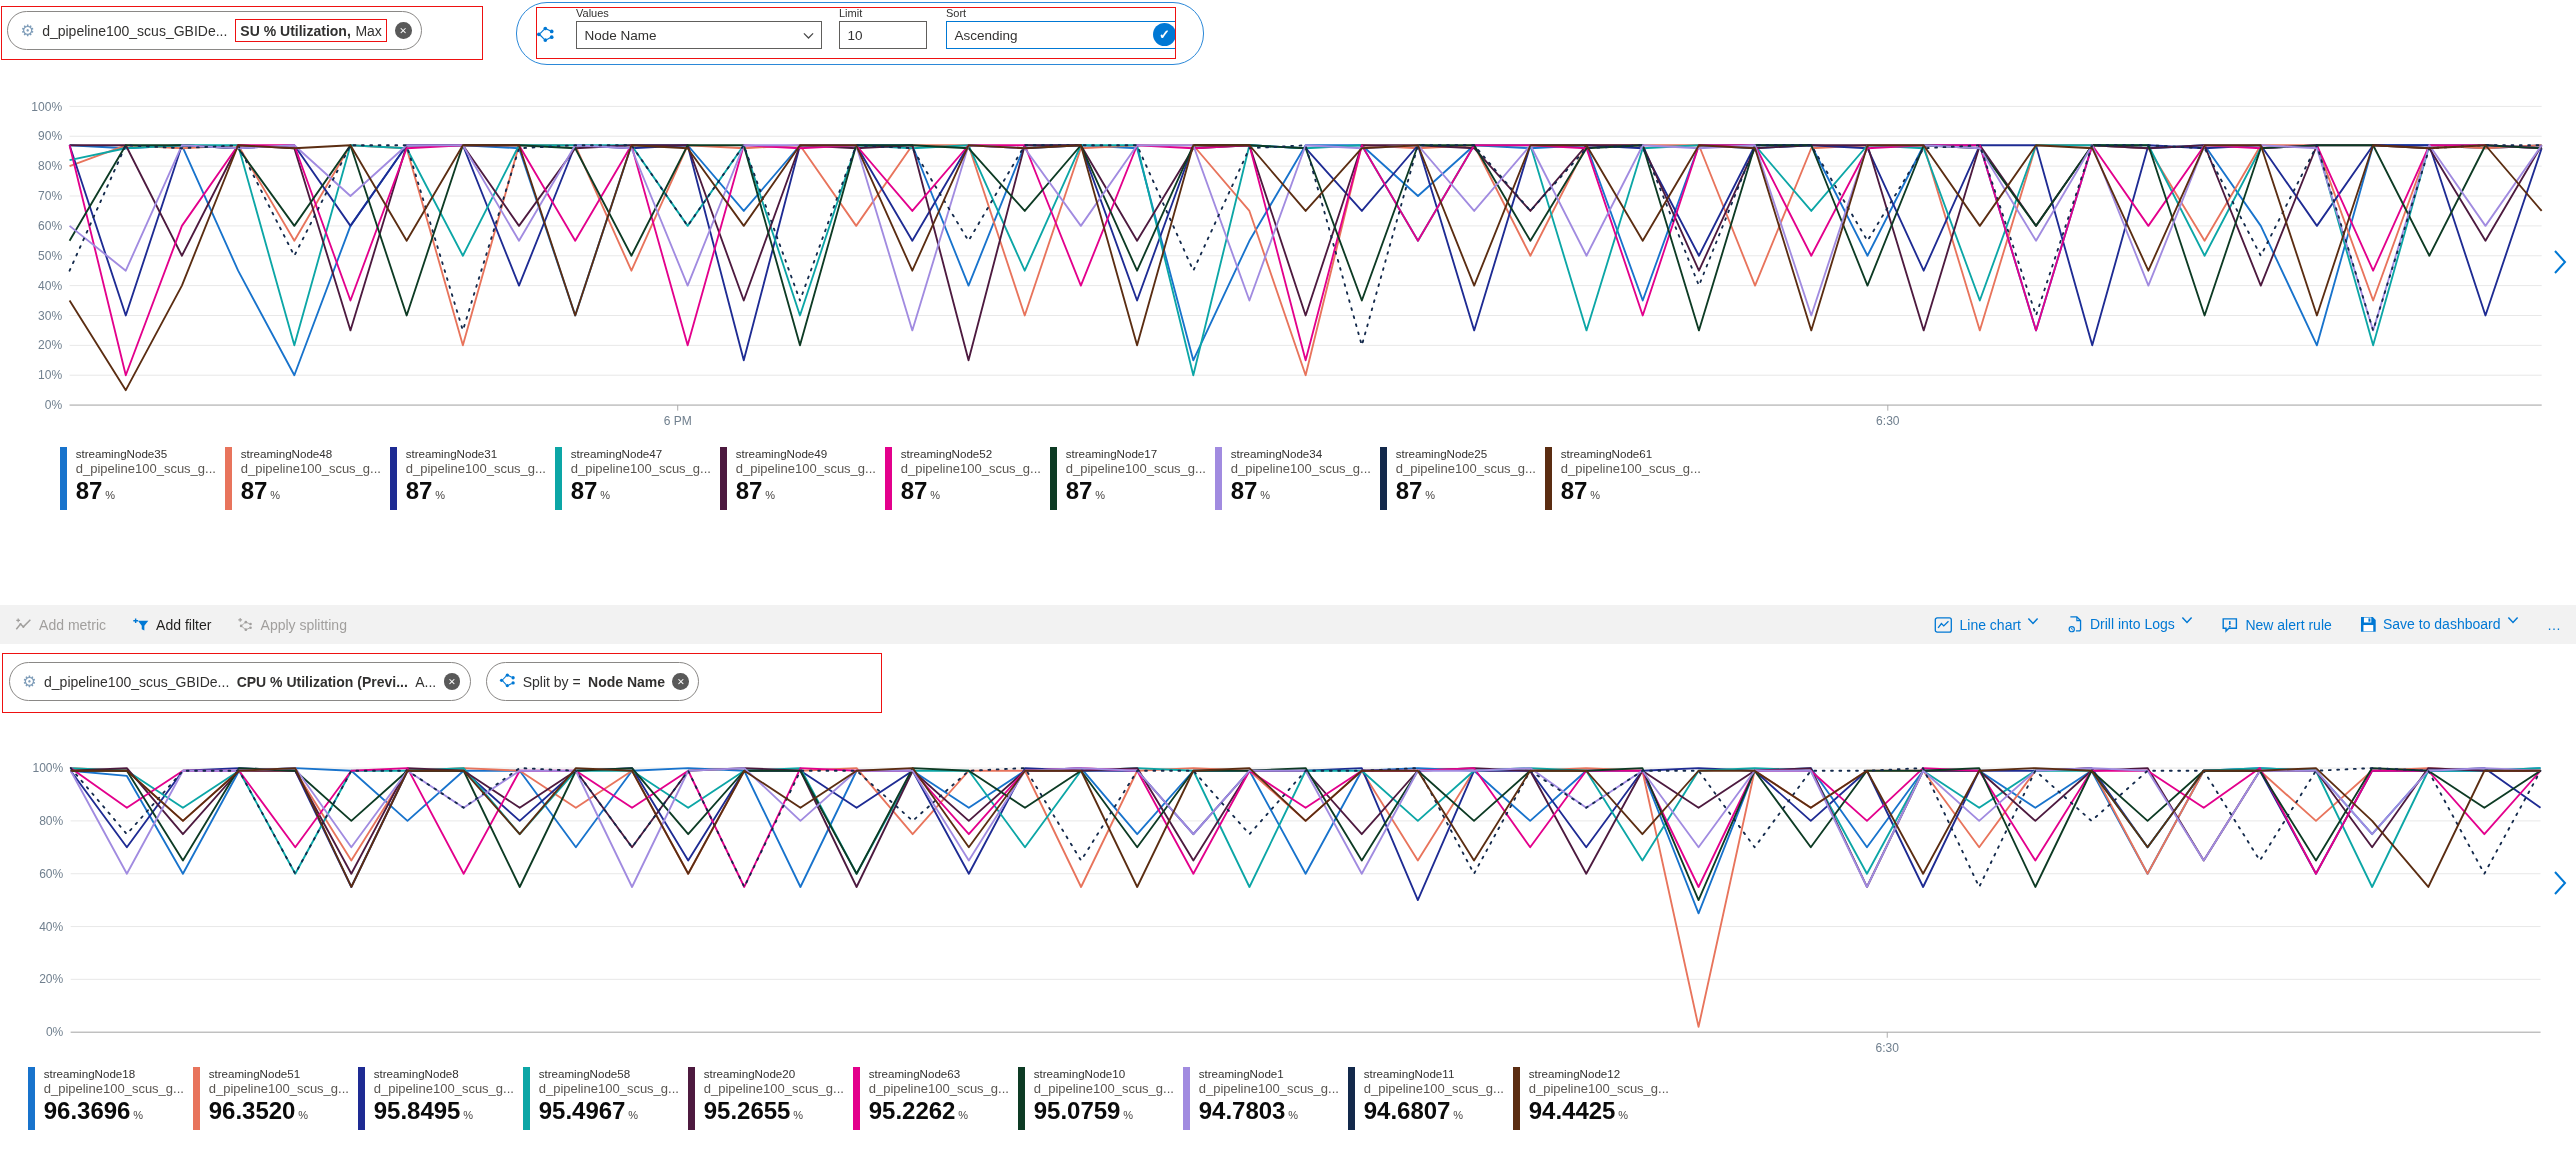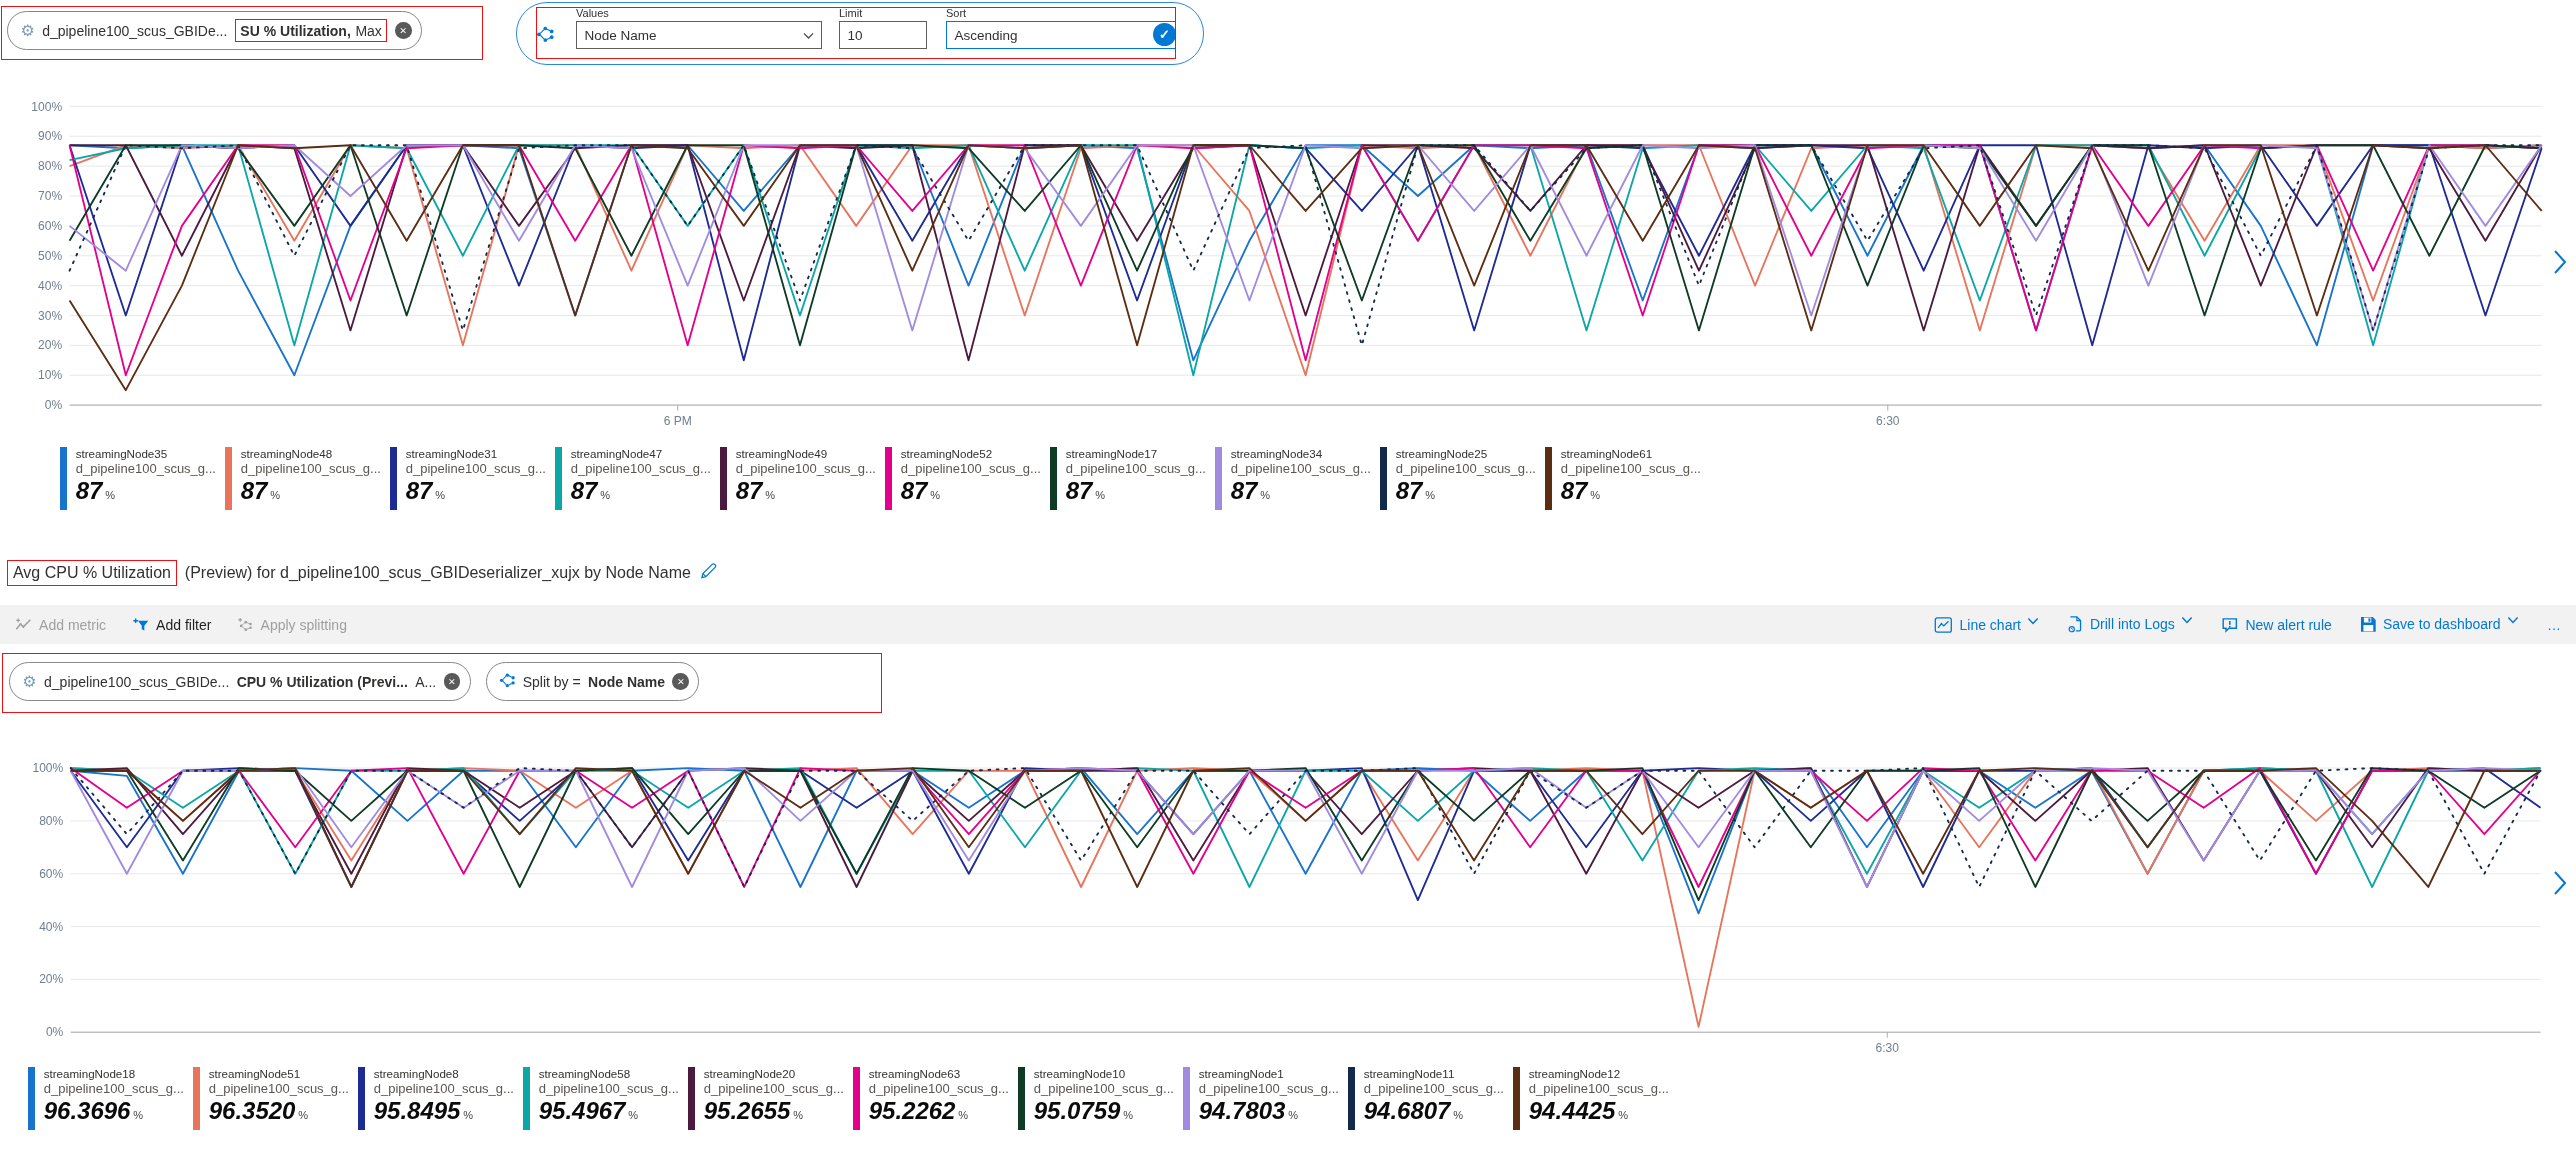--- a/index.html
+++ b/index.html
@@ -30,21 +30,21 @@
   .chart-svg{position:absolute;left:0;}
   .page-chev{position:absolute;cursor:pointer;}
 
   
   .legend{position:absolute;left:28px;display:flex;}
   .legend-item{width:165px;display:flex;align-items:stretch;cursor:pointer;}
   .lg-bar{width:7.4px;min-height:63px;margin-right:8.3px;flex:0 0 auto;}
   .lg-name{font-size:11.6px;color:#323130;}
   .lg-sub{font-size:13px;color:#5a5651;margin-top:0.9px;}
   .lg-val{margin-top:2.8px;display:flex;align-items:baseline;}
-  .lg-num{font-size:24px;font-weight:600;color:#0b0b0b;line-height:1;font-style:italic;}
+  .lg-num{font-size:24px;font-weight:600;color:#0b0b0b;line-height:1;}
   .lg-unit{font-size:11px;color:#484644;margin-left:2.8px;}
 
   
   .title-row{position:absolute;left:7.4px;top:560px;display:flex;align-items:center;gap:8.3px;font-size:16px;color:var(--ink);}
   .title-highlight{border:1.9px solid var(--red);padding:2.8px 4.6px;}
 
   
   .toolbar{position:absolute;left:0;top:605px;width:2576px;height:39px;background:#f2f2f2;display:flex;align-items:center;box-sizing:border-box;padding:0 15px 0 15px;}
   .tb-left{display:flex;align-items:center;gap:26px;}
   .tb-right{margin-left:auto;display:flex;align-items:center;gap:28px;}
@@ -282,29 +282,20 @@
       <div class="lg-name">streamingNode61</div>
       <div class="lg-sub">d_pipeline100_scus_g...</div>
       <div class="lg-val">
         <span class="lg-num">87</span>
         <span class="lg-unit">%</span>
       </div>
     </div>
   </div>
 </div>
 
-  <div class="title-row">
-    <span class="title-highlight">Avg CPU % Utilization</span>
-    <span>(Preview) for d_pipeline100_scus_GBIDeserializer_xujx by Node Name</span>
-    <span>
-      <svg width="19.5" height="19.5" viewBox="0 0 20 20">
-          <path d="M3,17 L4,13 L13.5,3.5 a1.8,1.8 0 0 1 2.6,0 l0.4,0.4 a1.8,1.8 0 0 1 0,2.6 L7,16 Z M4,13 l3,3" fill="none" stroke="#0078d4" stroke-width="1.3"></path>
-        </svg>
-    </span>
-  </div>
 
   <div class="toolbar">
     <div class="tb-left" id="tb-left">
         <div class="tb-item disabled">
           <span style="display: flex;">
             <svg width="17.6" height="15" viewBox="0 0 18 16">
               <path d="M1,3.5 h4 M3,1.5 v4" stroke="#a19f9d" stroke-width="1.3" fill="none"></path>
               <polyline points="1,13 5.5,7.5 8.5,10.5 16,3" fill="none" stroke="#a19f9d" stroke-width="1.6"></polyline>
               <circle cx="5.5" cy="7.5" r="1.2" fill="#a19f9d"></circle>
               <circle cx="8.5" cy="10.5" r="1.2" fill="#a19f9d"></circle>

